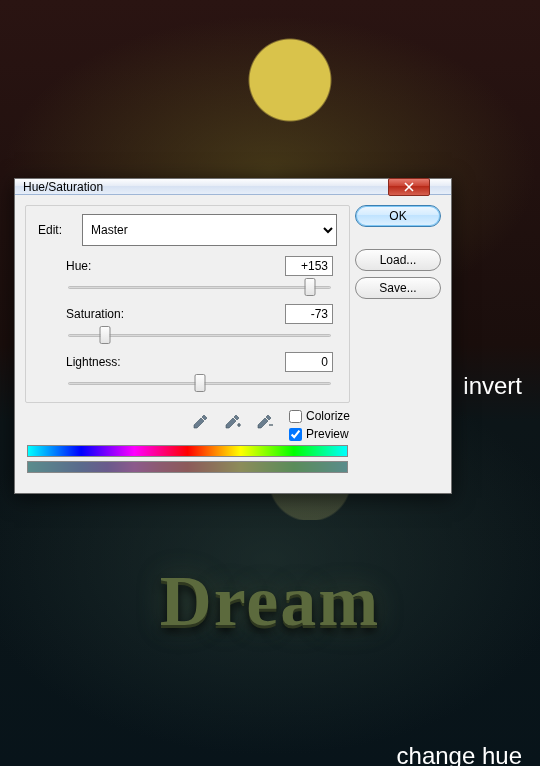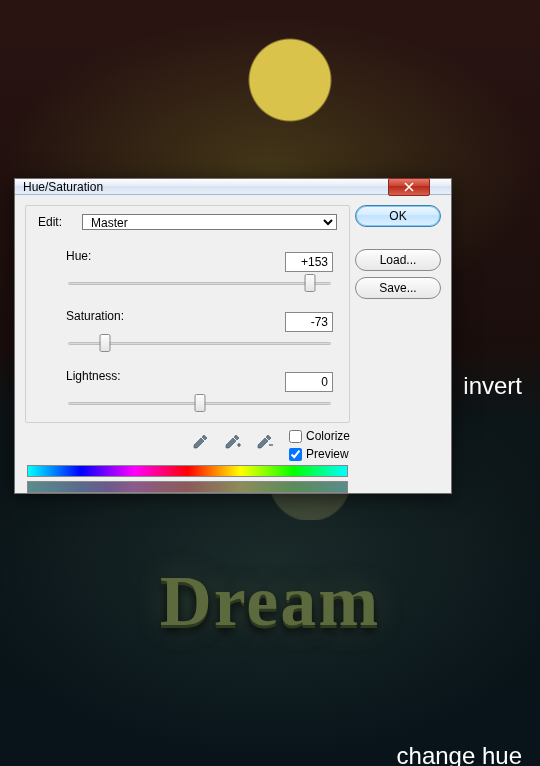--- a/index.html
+++ b/index.html
@@ -71,30 +71,30 @@
   .left { flex:1; position:relative; }
   .right { width:86px; display:flex; flex-direction:column; gap:6px; align-items:stretch;}
 
   fieldset.editbox {
     border:1px solid #d0d0d0; border-radius:2px;
     padding:8px 12px 2px 12px;
   }
   .row { display:flex; align-items:center; gap:6px; margin-bottom:4px;}
   .row label { min-width:38px; }
   select.edit {
-    flex:1; height:16px; border:1px solid #7a7a7a; background:#fff;
+    flex:1; height:32px; border:1px solid #7a7a7a; background:#fff;
     font:inherit; padding:0 4px;
   }
 
   .slider-block { padding: 6px 4px 0 28px; }
   .slider-row { display:flex; align-items:center; justify-content:space-between; }
   .slider-row label { color:#000; }
   .valbox {
     width:48px;height:20px;border:1px solid #888;background:#fff;
-    text-align:right; padding:2px 4px; font:inherit;margin-top:12px;
+    text-align:right; padding:2px 4px; font:inherit;
   }
   .track {
     position:relative; height:18px; margin:2px 2px 8px 2px;
   }
   .rail {
     position:absolute; left:0; right:0; top:8px; height:3px;
     background:#d9d9d9; border:1px solid #bfbfbf; border-radius:2px;
   }
   .thumb {
     position:absolute; top:0; width:11px; height:18px;

